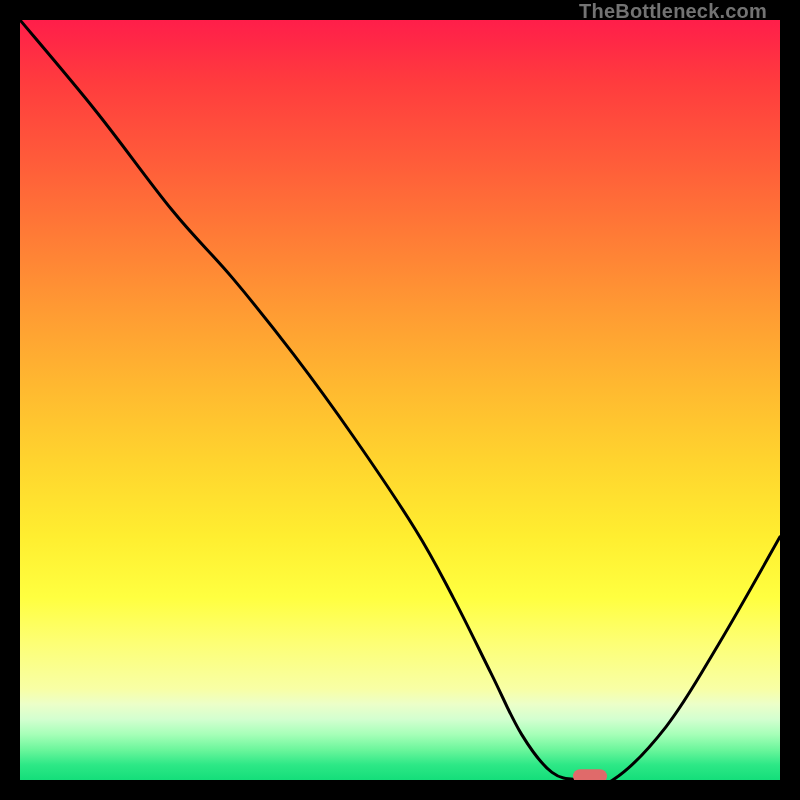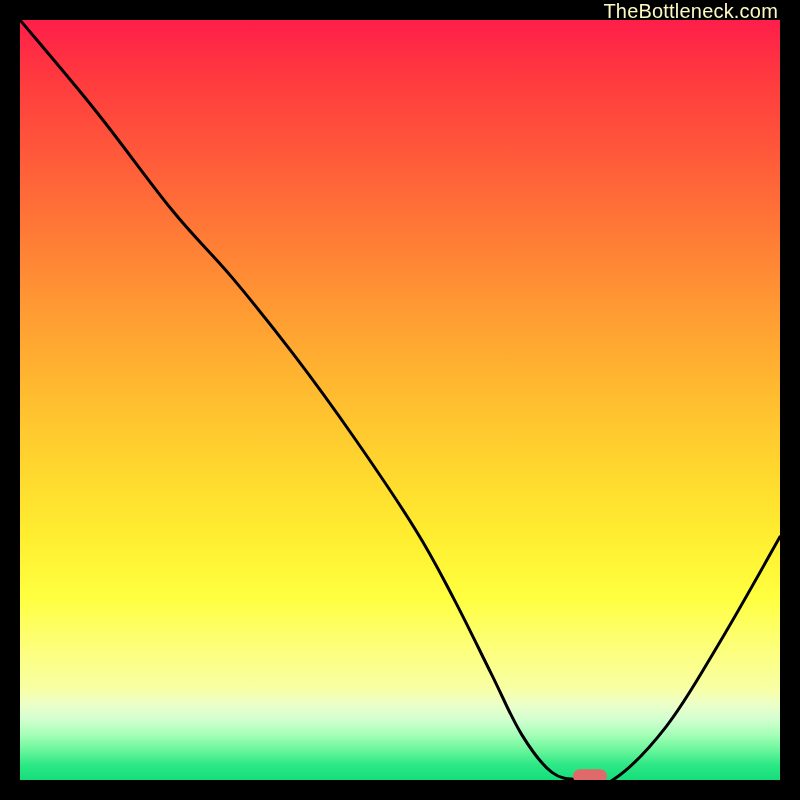--- a/index.html
+++ b/index.html
@@ -51,24 +51,24 @@
   }
   svg.curve {
     position: absolute;
     left: 0; top: 0;
     width: 760px;
     height: 760px;
   }
   .watermark {
     position: absolute;
     top: 0;
-    right: 22px;
-    color: #fef9c3;
+    right: 33px;
+    color: #737373;
     font-size: 20px;
-    font-weight: 400;
+    font-weight: 700;
     letter-spacing: 0.2px;
     user-select: none;
   }
 </style>
 </head>
 <body>
 
 <div class="frame">
   <div class="watermark">TheBottleneck.com</div>
 

